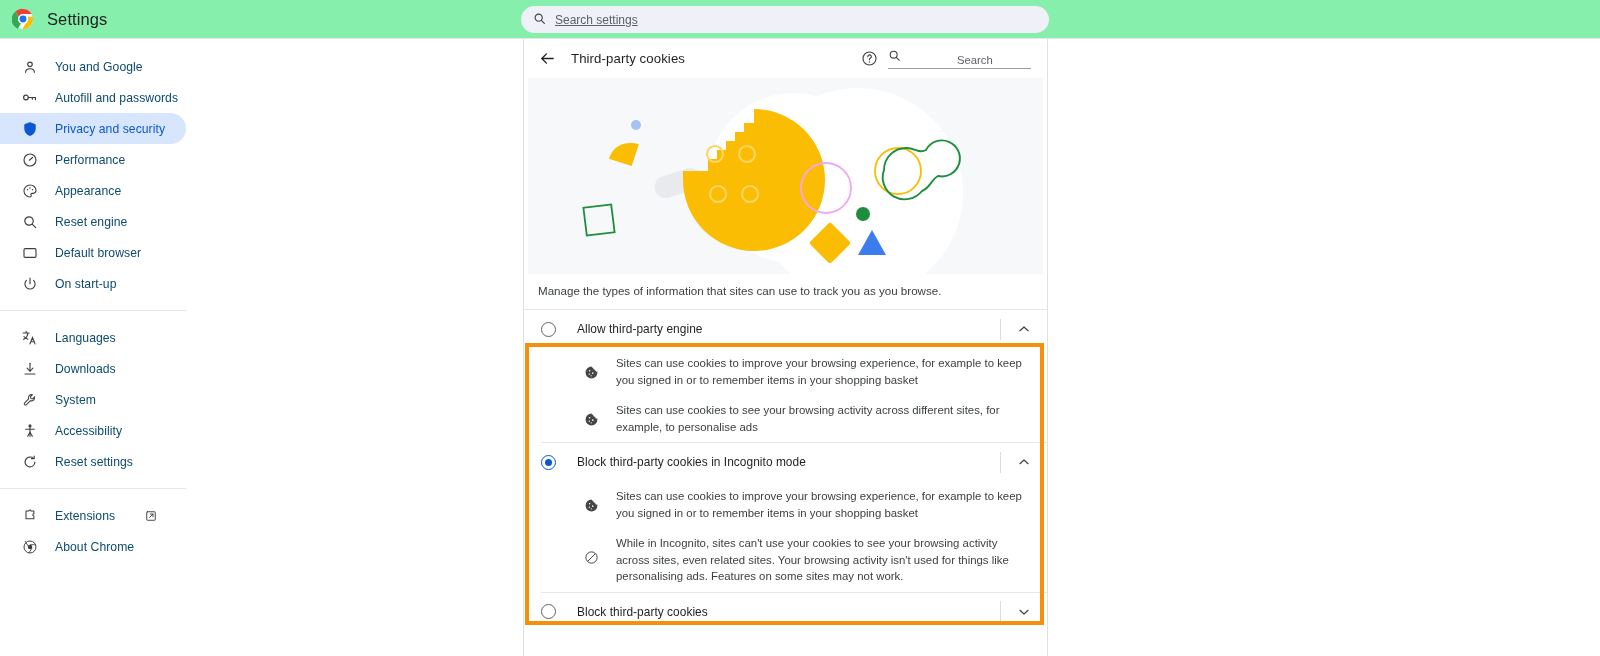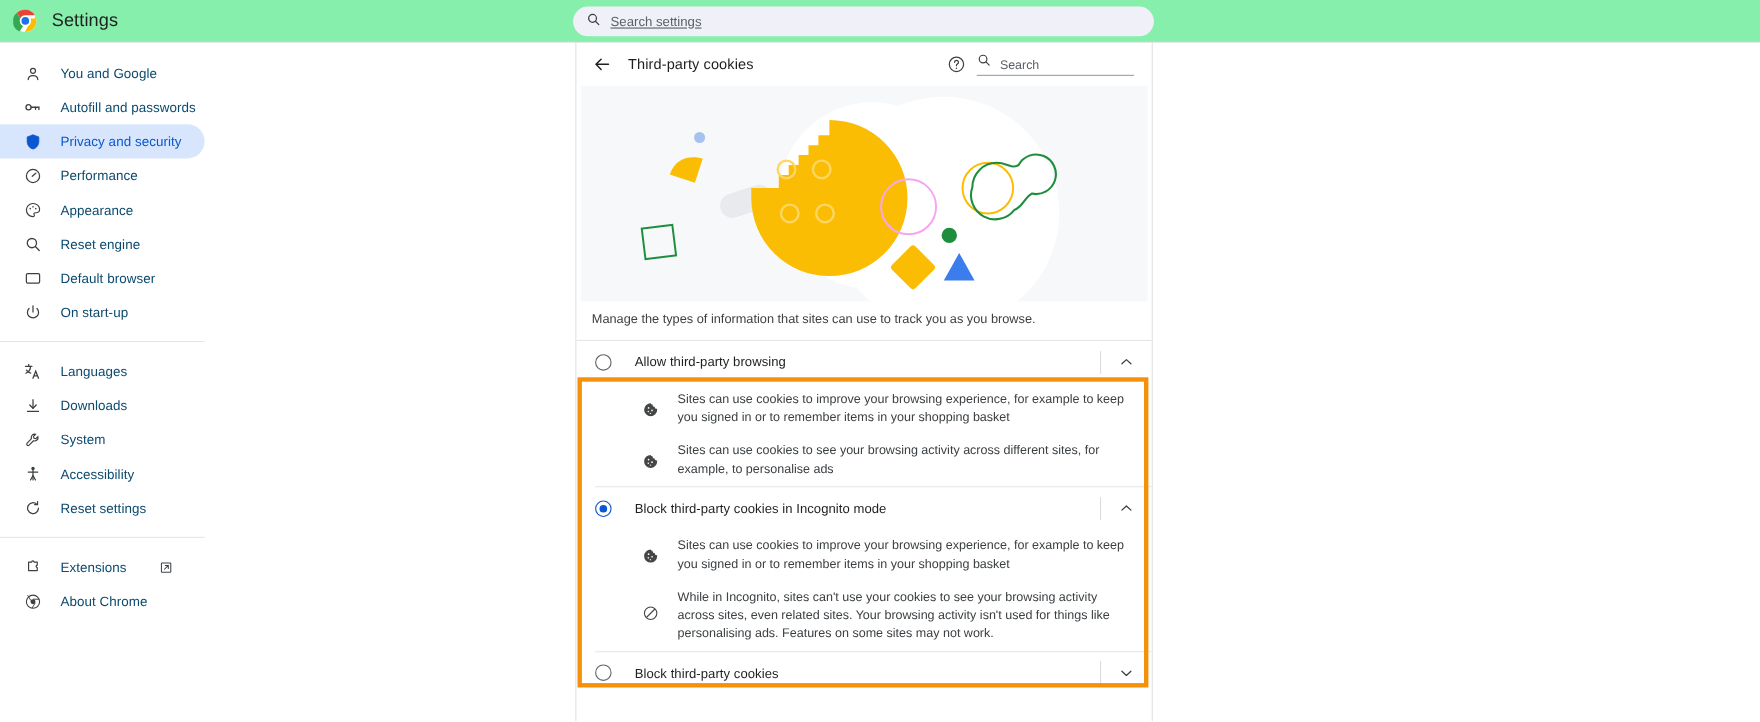--- a/index.html
+++ b/index.html
@@ -176,20 +176,21 @@
     display: flex;
     align-items: flex-end;
     gap: 8px;
     width: 143px;
     border-bottom: 1px solid #9aa0a6;
     padding-bottom: 2px;
   }
   .hsearch .ph {
     font-size: 11.3px;
     color: #5b5f66;
+    margin-left: 48px;
   }
 
   
   .hero {
     position: relative;
     margin: 0 4px;
     height: 196px;
     background: #f7f8fa;
     overflow: hidden;
   }
@@ -575,21 +576,21 @@
         </svg>
       </div>
       <div class="hero-caption">Manage the types of information that sites can use to track you as you browse.</div>
 
       <div class="section-divider"></div>
 
       <div class="options">
 
         <div class="opt-head">
           <span class="radio"></span>
-          <span class="opt-label">Allow third-party browsing</span>
+          <span class="opt-label">Allow third-party engine</span>
           <span class="opt-toggle">
             <span class="vdiv"></span>
             <span class="chev">
               <svg width="14" height="14" viewBox="0 0 24 24" fill="none" stroke="#3c4043" stroke-width="2" stroke-linecap="round" stroke-linejoin="round">
                 <polyline points="5,15 12,8.5 19,15"></polyline>
               </svg>
             </span>
           </span>
         </div>
         <div class="detail-row">

